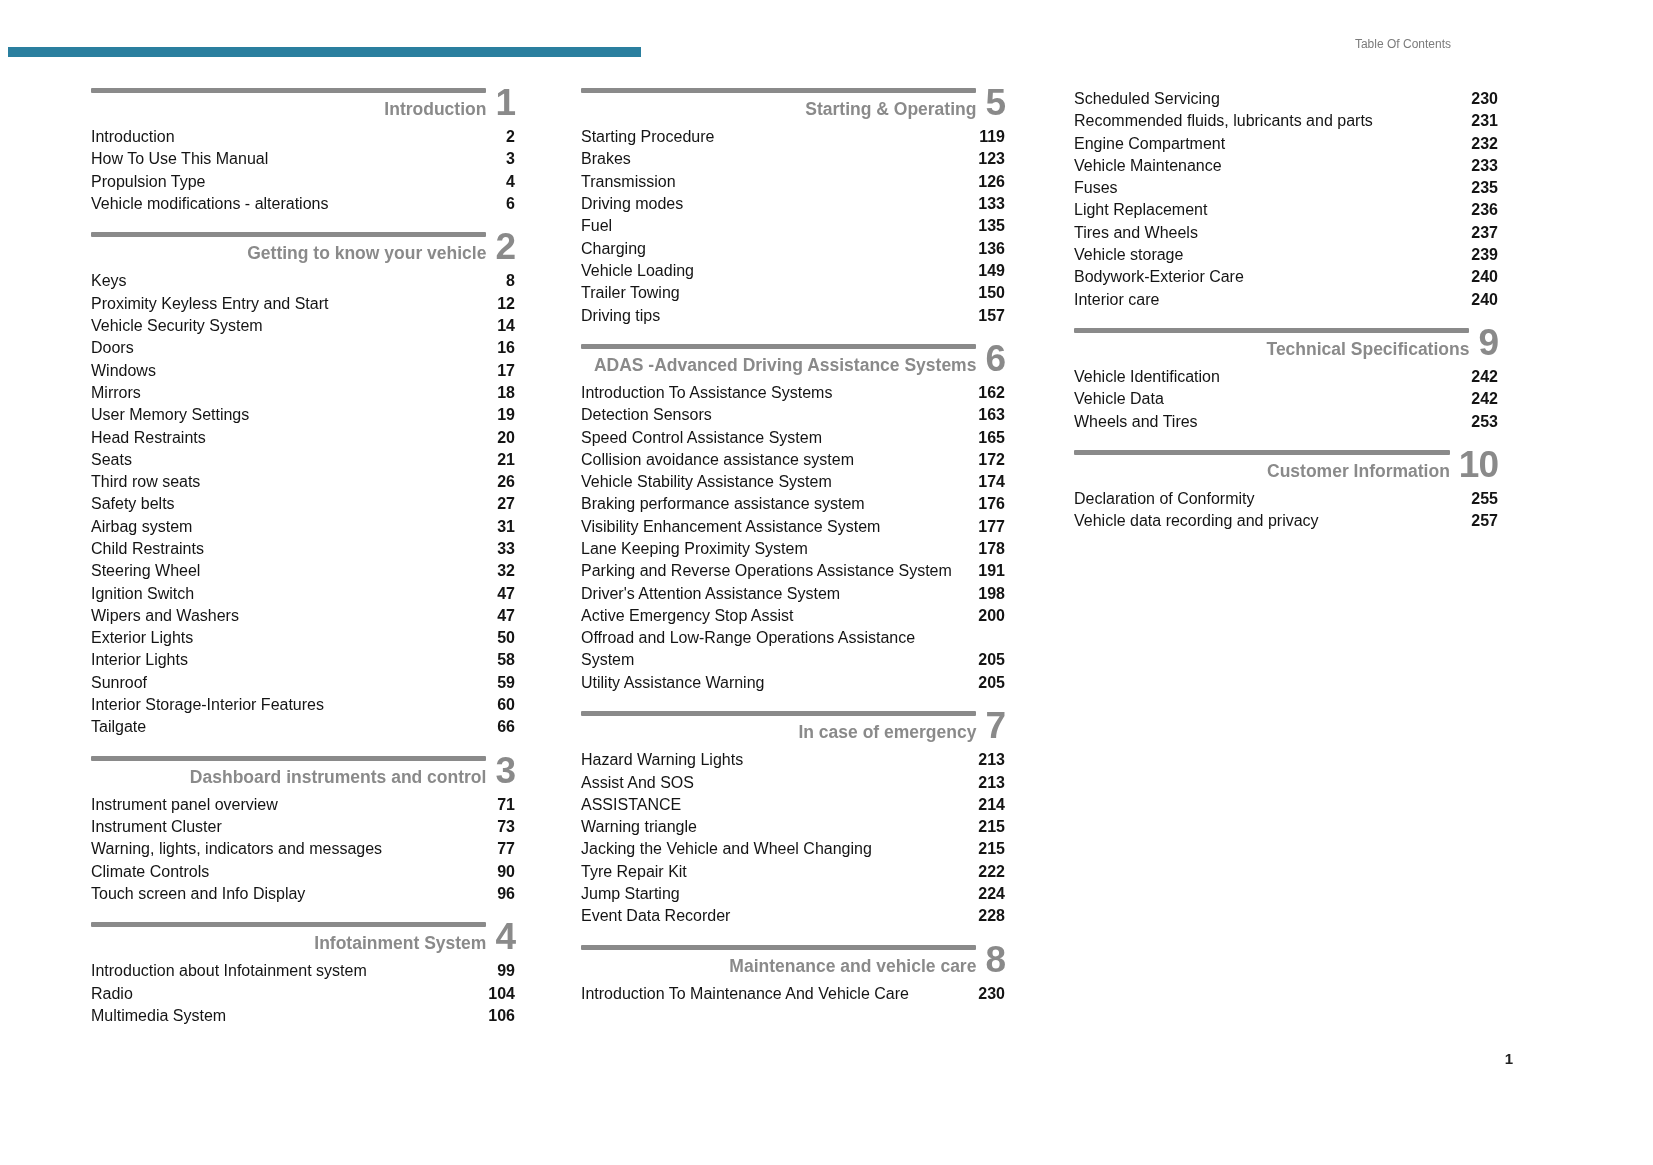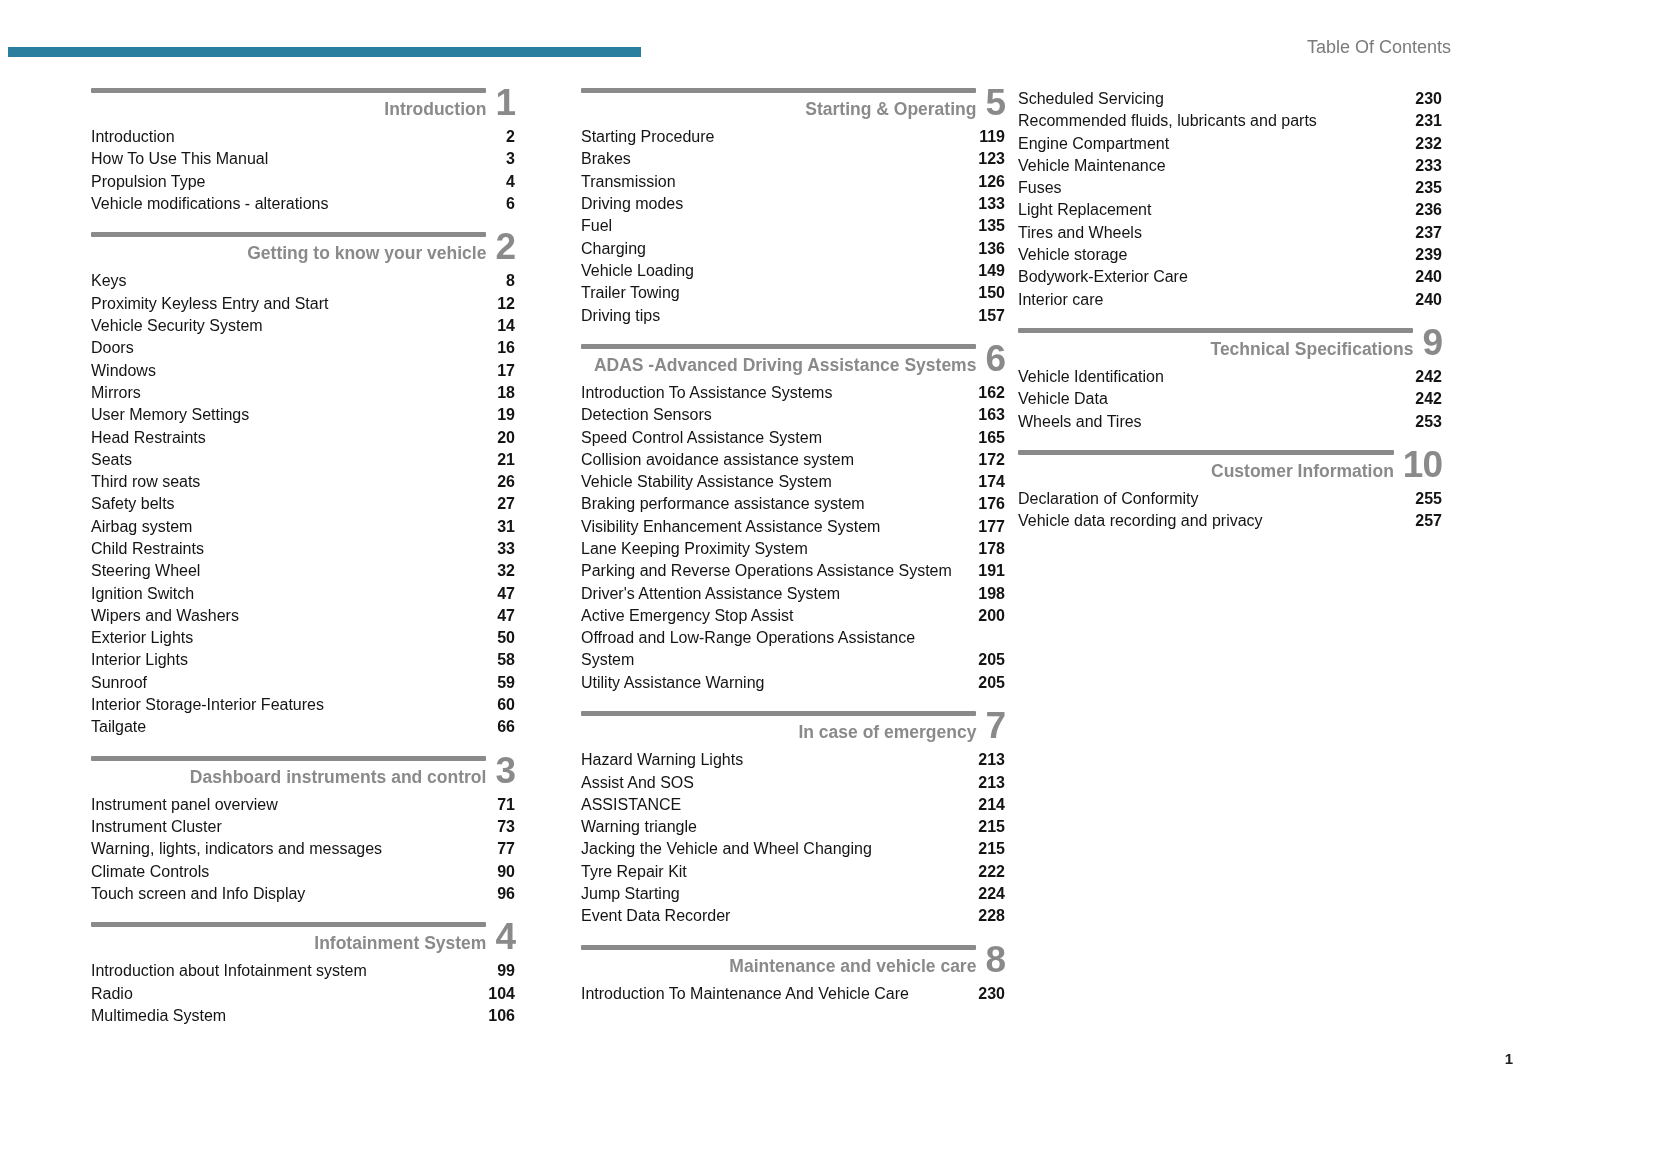--- a/index.html
+++ b/index.html
@@ -16,38 +16,38 @@
   }
   .accent-bar {
     position:absolute;
     left:8px; top:47px;
     width:633px; height:10px;
     background:var(--accent, #2a7f9f);
   }
   .header-title {
     position:absolute;
     top:37px; right:202px;
-    font-size:18px;
+    font-size:12px;
     color:#7b7b7b;
   }
   .footer-page-number {
     position:absolute;
     top:1050px; right:140px;
     font-size:15px;
     font-weight:bold;
     color:#222222;
   }
   .column {
     position:absolute;
     top:88px;
     width:424px;
   }
   .column-1 { left:91px; }
   .column-2 { left:553px;margin-left:28px; }
-  .column-3 { left:1018px; }
+  .column-3 { left:1074px; }
   .section { margin-bottom:17px; }
   .section-header {
     display:flex;
     align-items:flex-start;
     margin-bottom:7px;
   }
   .header-left { flex:1; min-width:0; }
   .bar {
     height:5px;
     background:var(--gray, #8a8a8a);

